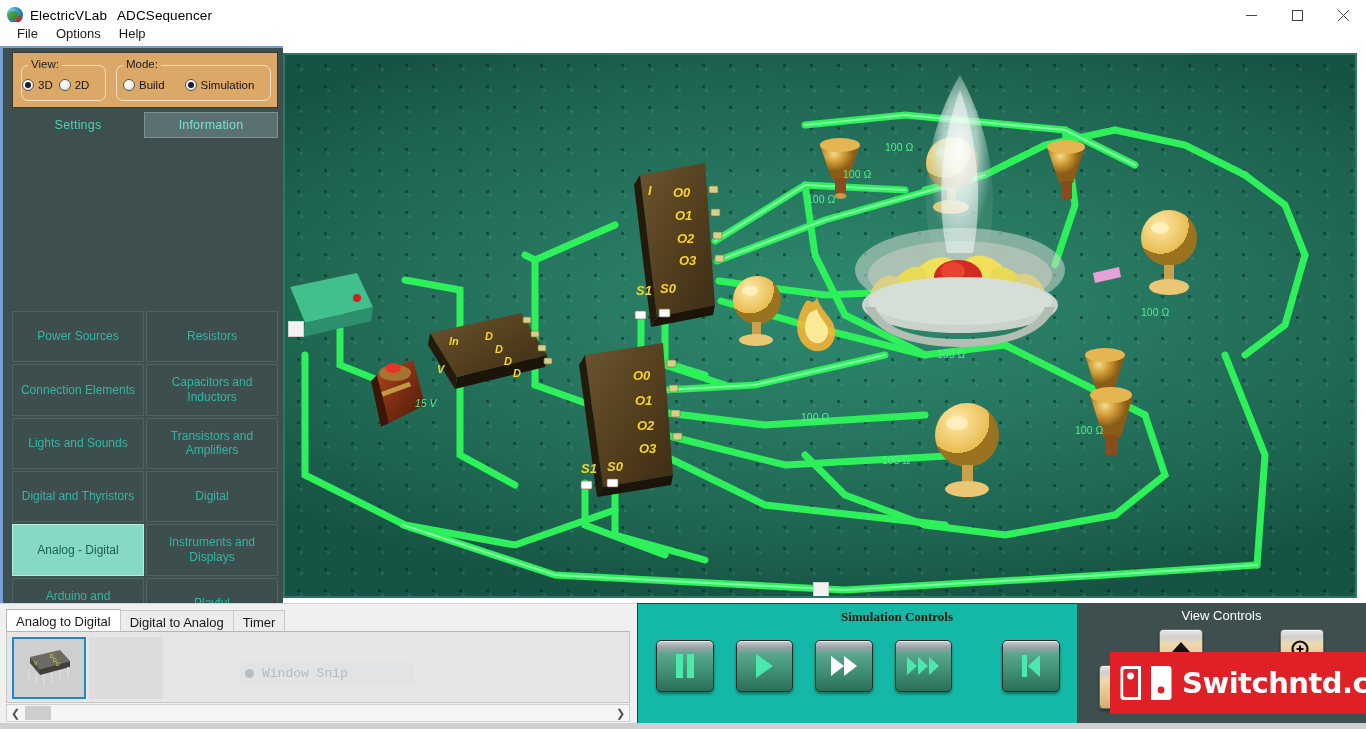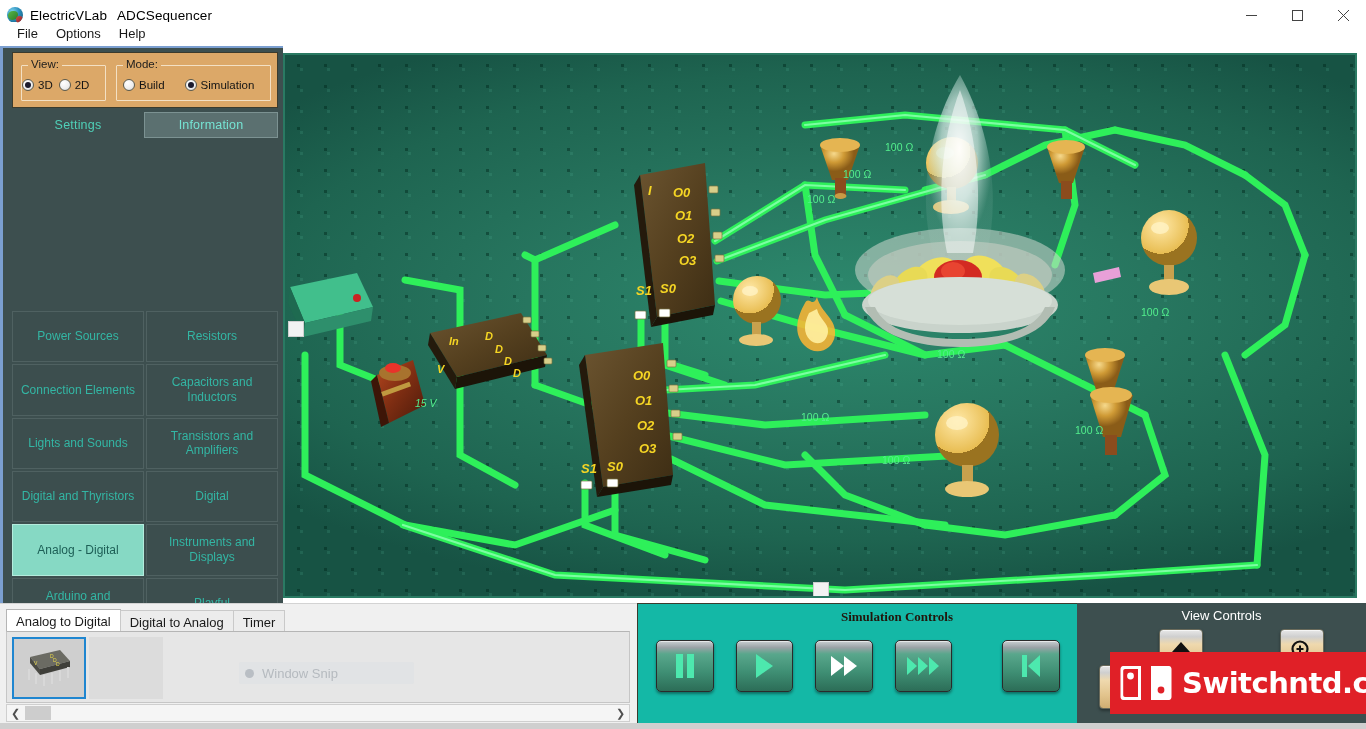--- a/index.html
+++ b/index.html
@@ -55,21 +55,21 @@
     position: absolute; left: 0; top: 46px; width: 283px; height: 557px;
     background: #3d4f4f;
     border-left: 3px solid #7b9fd0;
     border-top: 2px solid #7b9fd0;
   }
   .amberbox {
     position: absolute; left: 9px; top: 4px; width: 266px; height: 56px;
     background: #dca868; border: 1px solid #3b3b2d;
   }
   .fieldset {
-    position: absolute; border: 1px solid #f3e0c4; border-radius: 1px; text-align: center;
+    position: absolute; border: 1px solid #f3e0c4; border-radius: 7px; text-align: center;
   }
   .fs-legend {
     position: absolute; top: -8px; left: 6px; background: #dca868;
     padding: 0 3px; font-size: 11.5px; color: #1c1c1c;
   }
   .fs-view { left: 8px; top: 12px; width: 85px; height: 36px; }
   .fs-mode { left: 103px; top: 12px; width: 155px; height: 36px; }
   .radio-row { position: absolute; display: flex; align-items: center; }
   .radio {
     width: 12px; height: 12px; border-radius: 50%;
@@ -169,21 +169,21 @@
     background: #cfcfcf; border: 2px solid #1f86d0;
     display: flex; align-items: center; justify-content: center;
   }
   .pal-slot {
     position: absolute; left: 82px; top: 5px; width: 74px; height: 62px;
     background: #dcdcdc;
   }
   .snip-ghost {
     position: absolute; left: 232px; top: 30px; width: 175px; height: 22px;
     display: flex; align-items: center; gap: 8px;
-    background: rgba(220,224,228,.55); border-radius: 2px; padding-left: 6px;
+    background: rgba(220,224,228,.55); border-radius: 2px; padding-left: 6px; font-family: Liberation Mono, monospace;
   }
   .snip-dot { width: 9px; height: 9px; border-radius: 50%; background: #b9bec4; }
   .snip-txt { font-size: 13px; color: #b5babf; }
   .hscroll {
     position: absolute; left: 6px; top: 100px; width: 624px; height: 18px;
     background: #f5f5f5; border: 1px solid #cfcfcf;
     display: flex; align-items: center;
   }
   .hs-arrow { width: 17px; text-align: center; font-size: 11px; color: #505050; cursor: default; }
   .hs-thumb { width: 26px; height: 14px; background: #cdcdcd; margin-left: 1px; }

